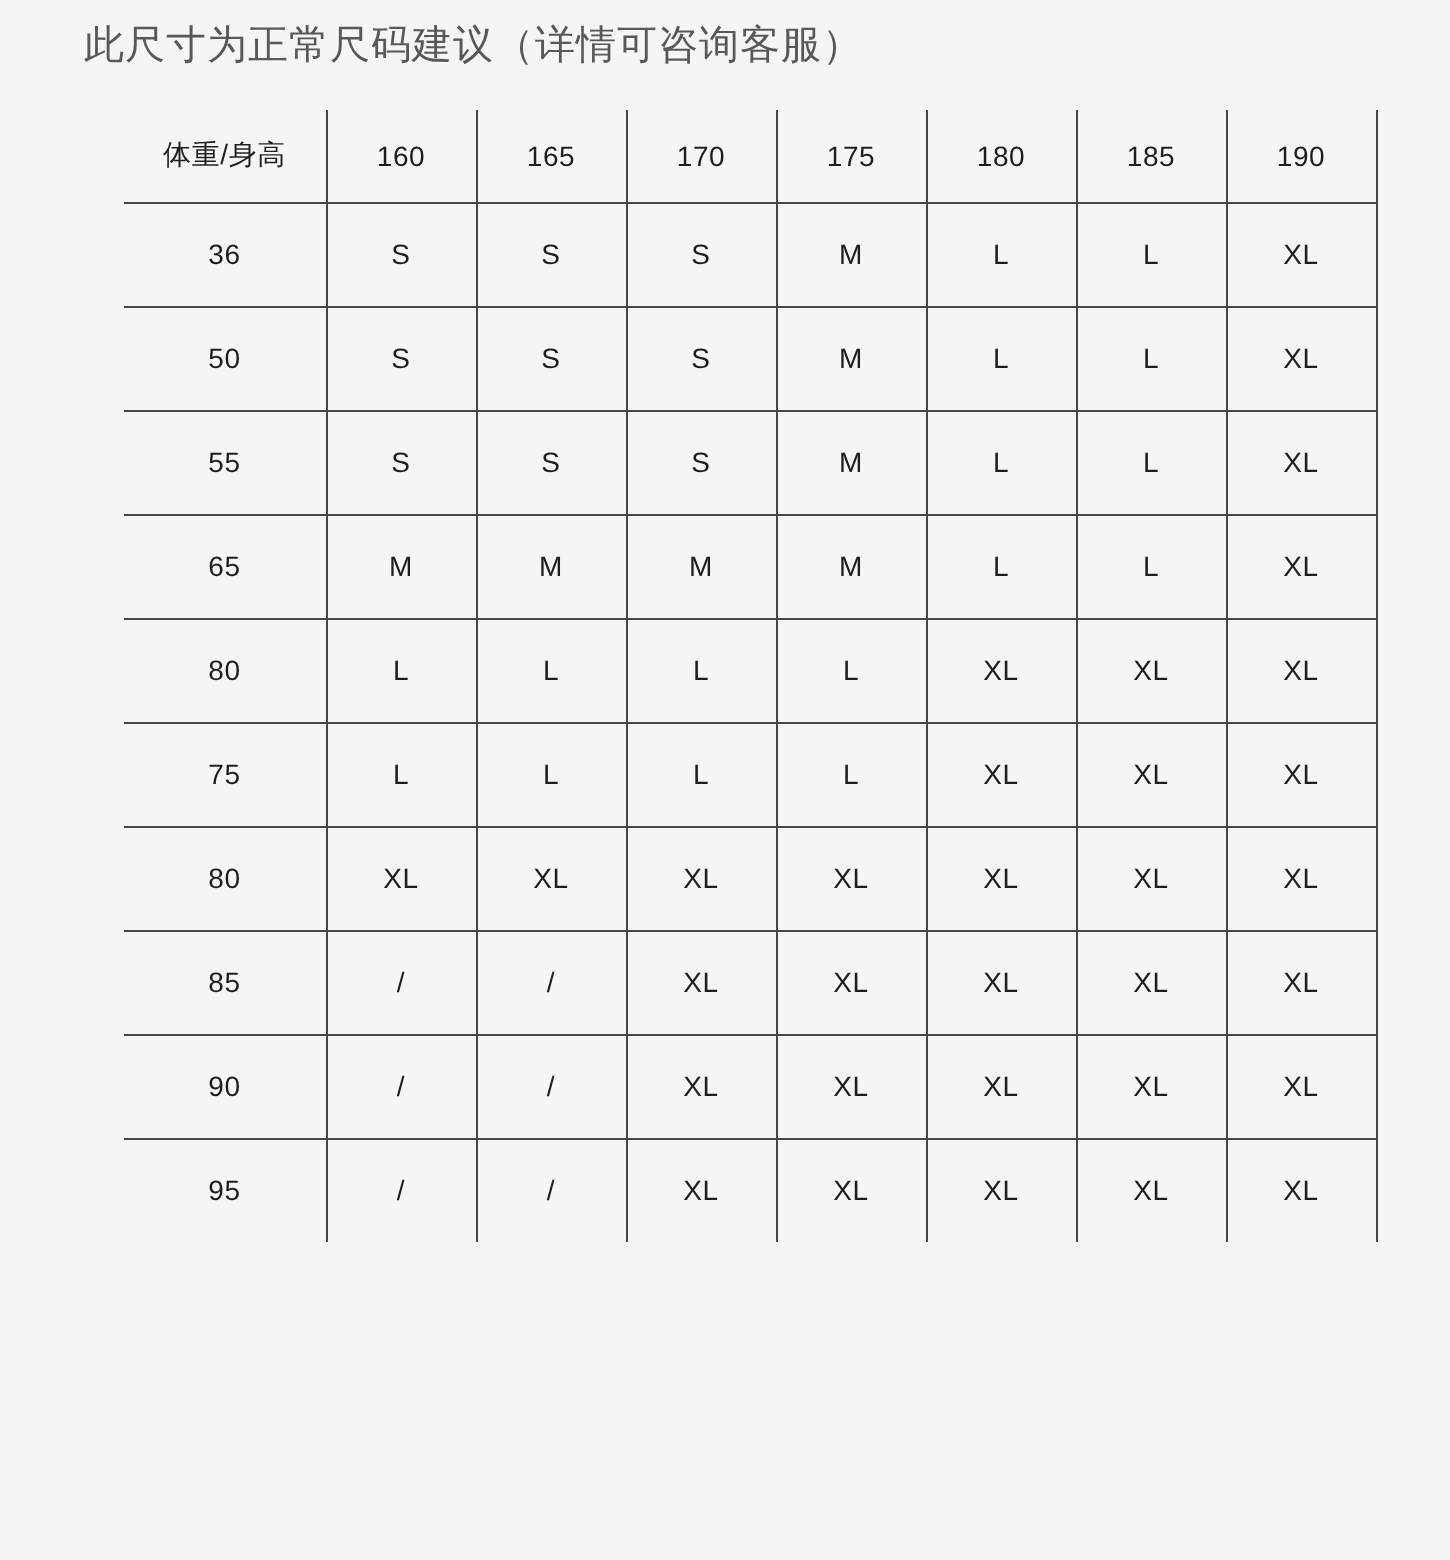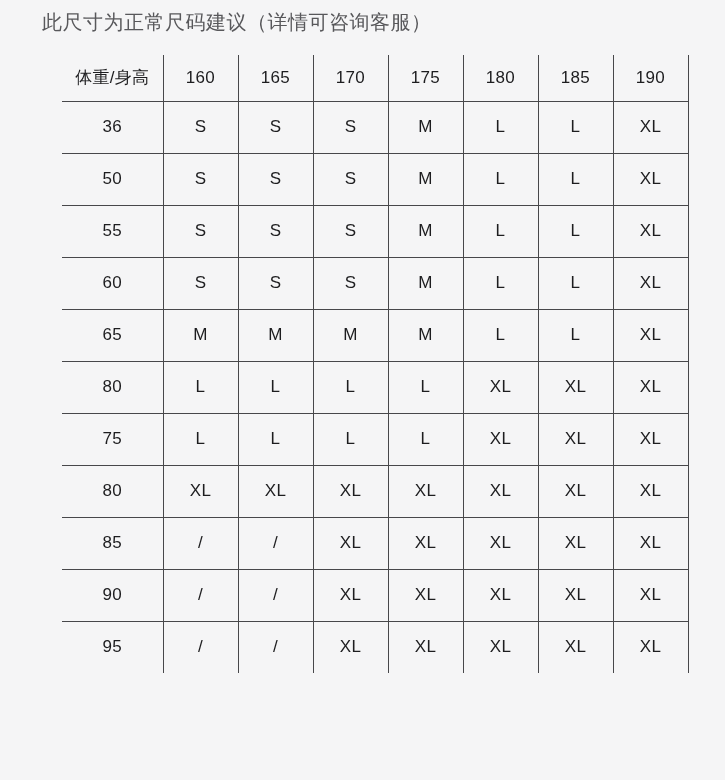--- a/index.html
+++ b/index.html
@@ -21,21 +21,21 @@
     font-size: 20px;
     letter-spacing: 0.5px;
     color: #58585b;
   }
   table.size-table {
     position: absolute;
     left: 62px;
     top: 55px;
     border-collapse: collapse;
     table-layout: fixed;
-    font-size: 17px;
+    font-size: 14px;
     color: #1d1d1f;
     font-weight: 500;
   }
   table.size-table th,
   table.size-table td {
     border-right: 1px solid #47474a;
     text-align: center;
     vertical-align: middle;
     padding: 0;
     font-weight: 500;
@@ -105,30 +105,20 @@
         <td>55</td>
         <td>S</td>
         <td>S</td>
         <td>S</td>
         <td>M</td>
         <td>L</td>
         <td>L</td>
         <td>XL</td>
       </tr>
       <tr>
-        <td>60</td>
-        <td>S</td>
-        <td>S</td>
-        <td>S</td>
-        <td>M</td>
-        <td>L</td>
-        <td>L</td>
-        <td>XL</td>
-      </tr>
-      <tr>
         <td>65</td>
         <td>M</td>
         <td>M</td>
         <td>M</td>
         <td>M</td>
         <td>L</td>
         <td>L</td>
         <td>XL</td>
       </tr>
       <tr>

